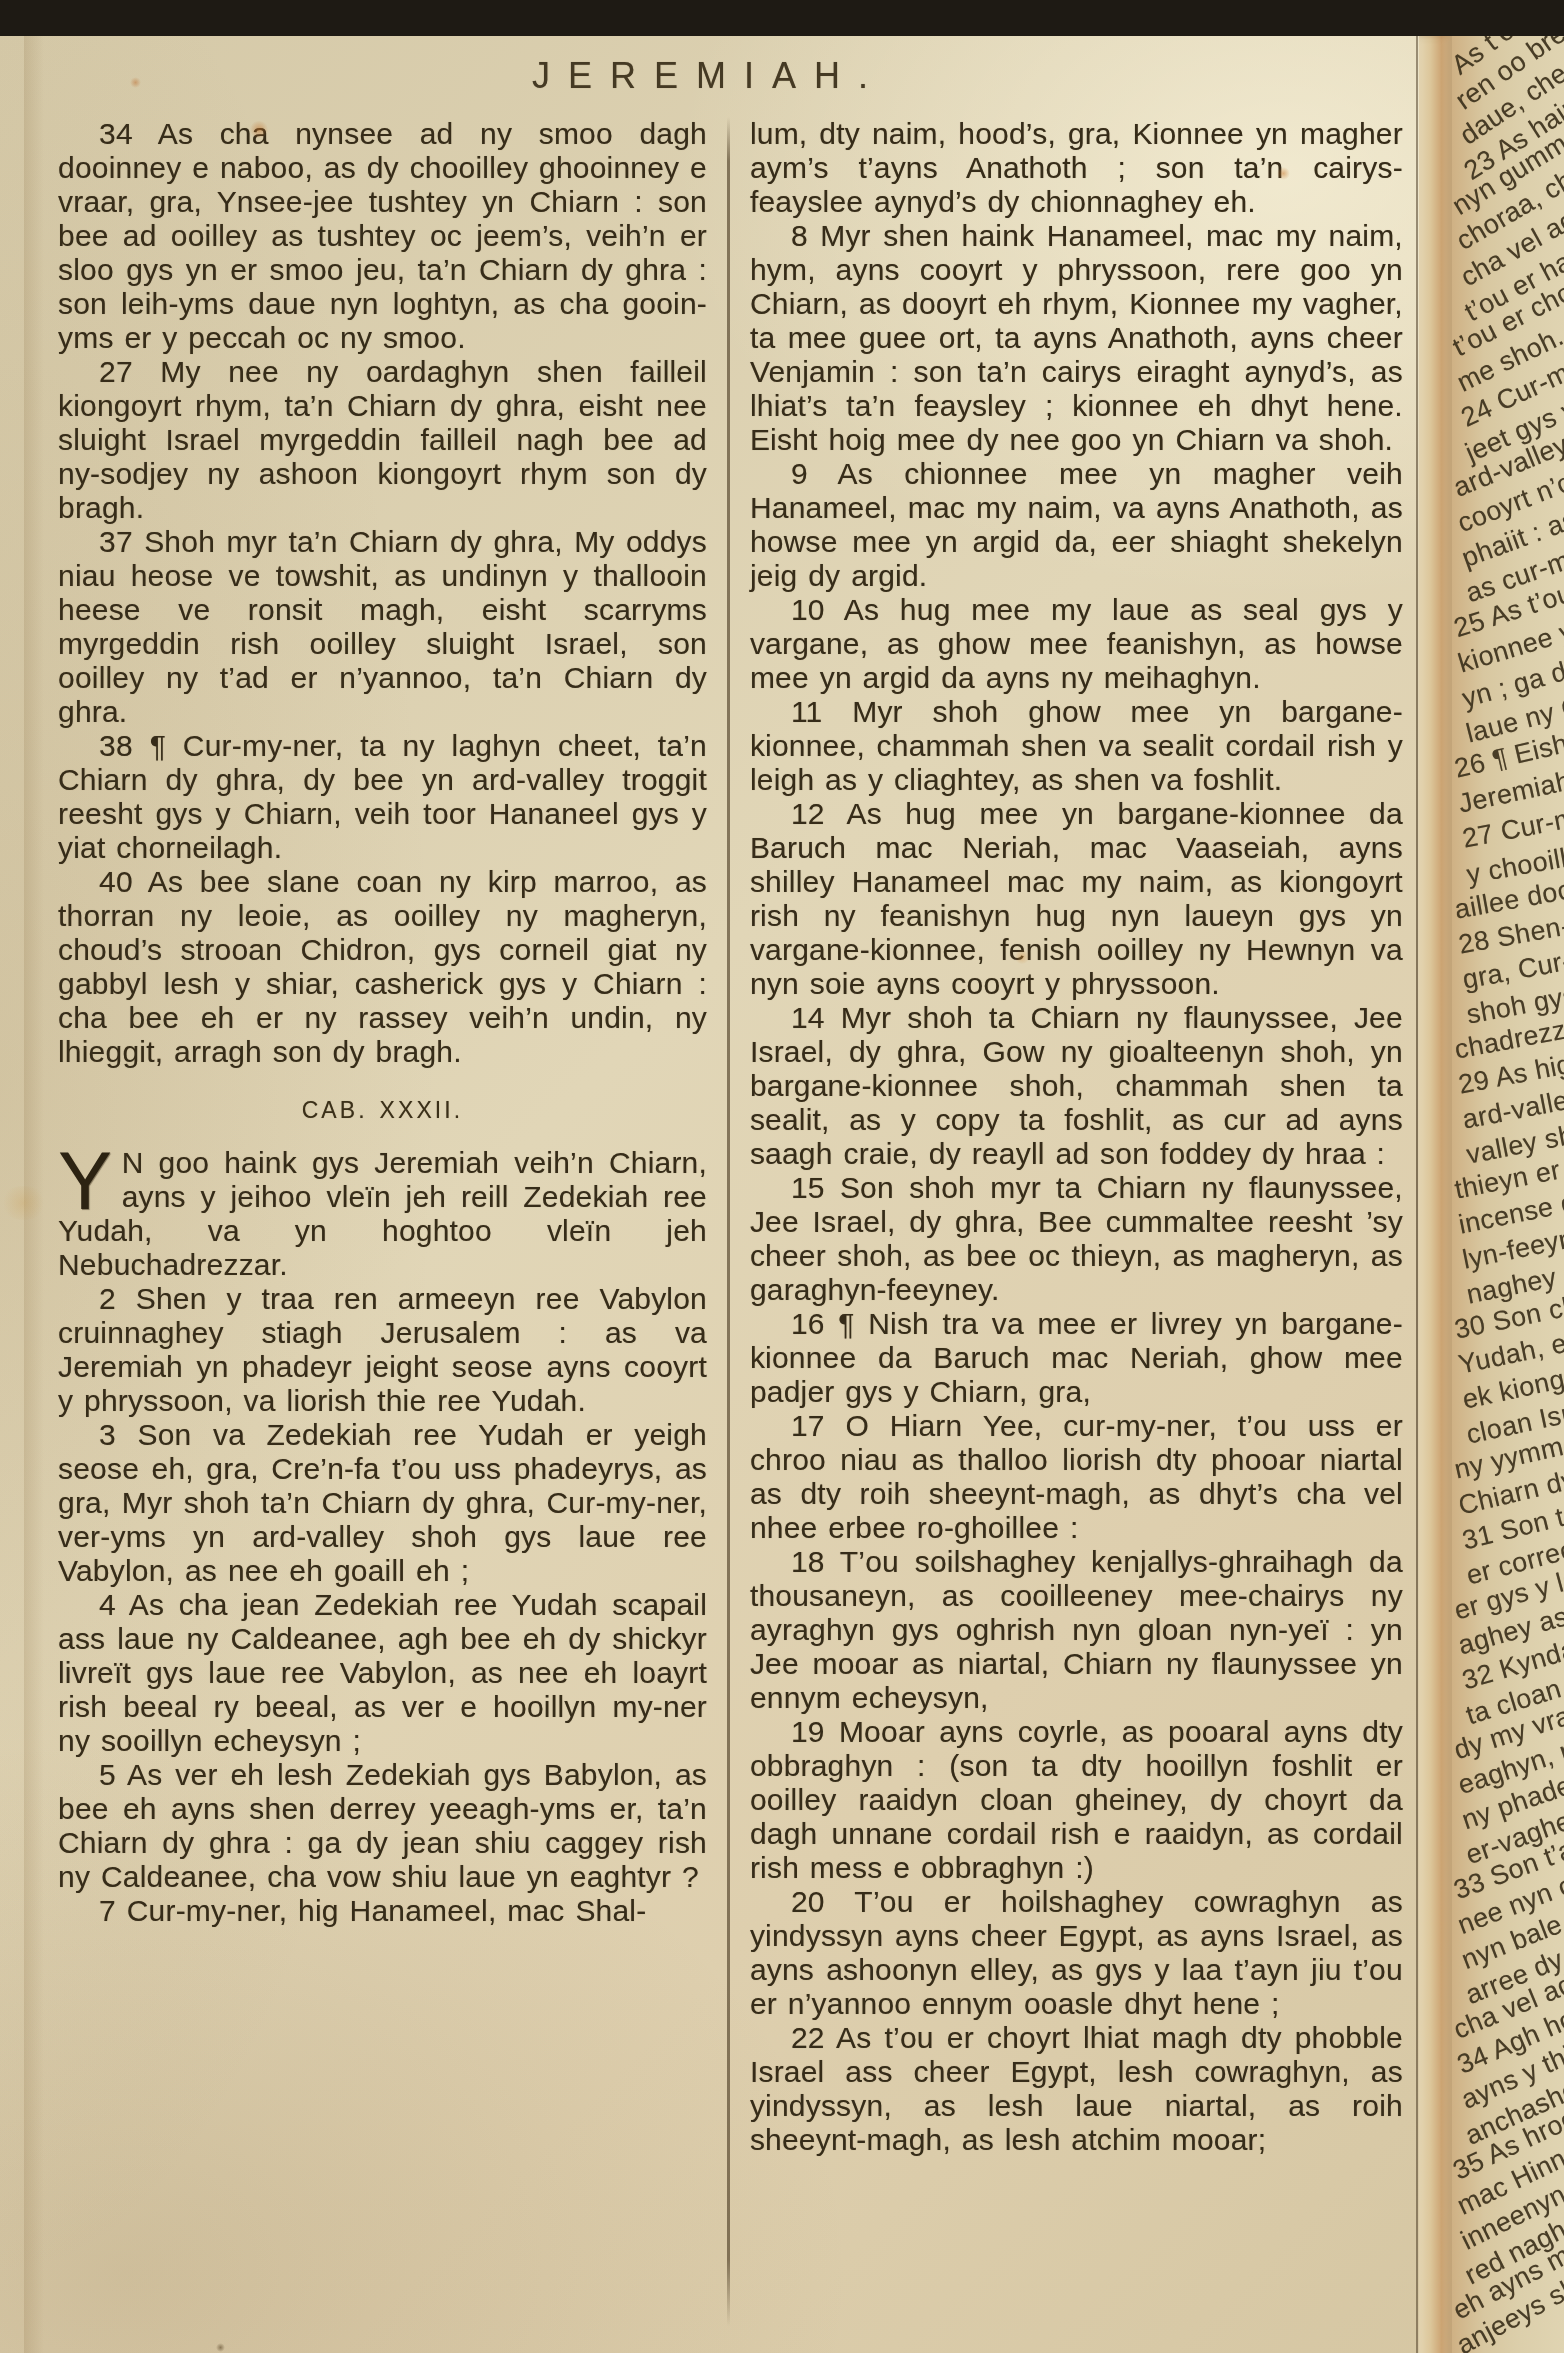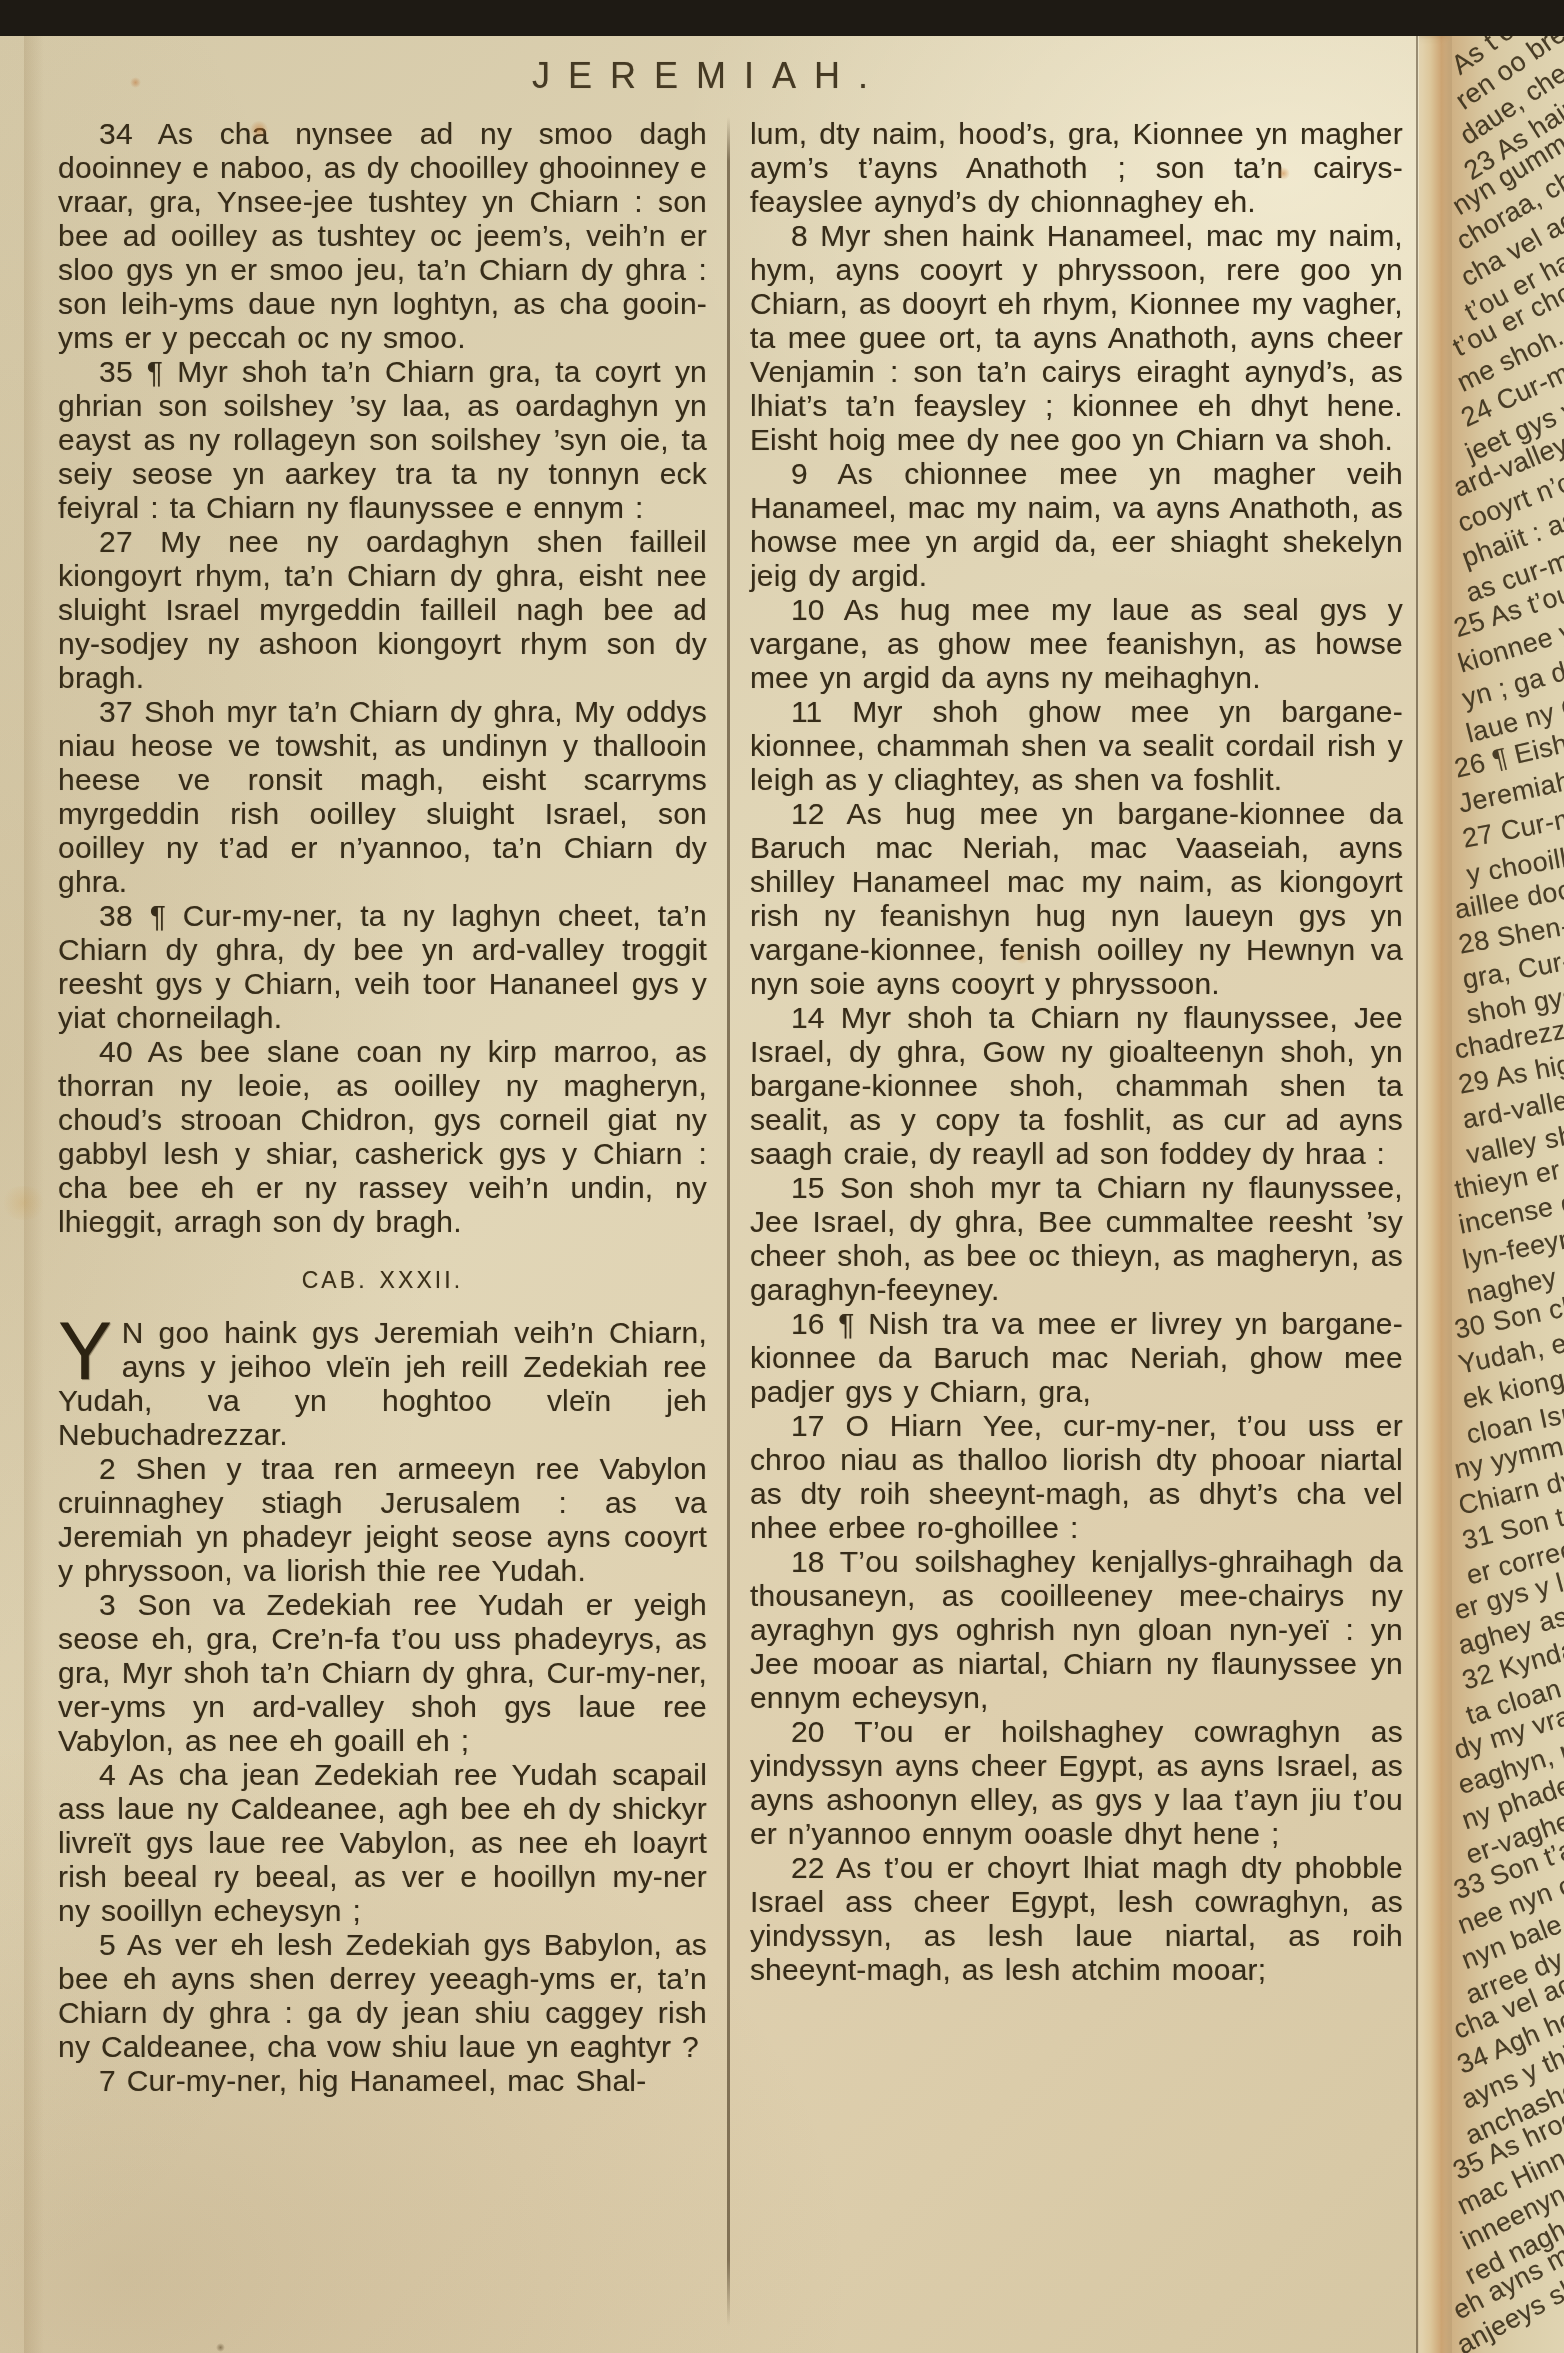--- a/index.html
+++ b/index.html
@@ -112,21 +112,20 @@
 <div class="scan">
 
   <div class="page-main">
     <div class="header-row">
       <span class="page-title">JEREMIAH.</span>
     </div>
 
     <div class="columns">
       <div class="col col-left">
           <p class="verse">34 As cha nynsee ad ny smoo dagh dooinney e naboo, as dy chooilley ghooinney e vraar, gra, Ynsee-jee tushtey yn Chiarn : son bee ad ooilley as tushtey oc jeem’s, veih’n er sloo gys yn er smoo jeu, ta’n Chiarn dy ghra : son leih-yms daue nyn loghtyn, as cha gooin-yms er y peccah oc ny smoo.</p>
-          <p class="verse">35 ¶ Myr shoh ta’n Chiarn gra, ta coyrt yn ghrian son soilshey ’sy laa, as oardaghyn yn eayst as ny rollageyn son soilshey ’syn oie, ta seiy seose yn aarkey tra ta ny tonnyn eck feiyral : ta Chiarn ny flaunyssee e ennym :</p>
           <p class="verse">27 My nee ny oardaghyn shen failleil kiongoyrt rhym, ta’n Chiarn dy ghra, eisht nee sluight Israel myrgeddin failleil nagh bee ad ny-sodjey ny ashoon kiongoyrt rhym son dy bragh.</p>
           <p class="verse">37 Shoh myr ta’n Chiarn dy ghra, My oddys niau heose ve towshit, as undinyn y thallooin heese ve ronsit magh, eisht scarryms myrgeddin rish ooilley sluight Israel, son ooilley ny t’ad er n’yannoo, ta’n Chiarn dy ghra.</p>
           <p class="verse">38 ¶ Cur-my-ner, ta ny laghyn cheet, ta’n Chiarn dy ghra, dy bee yn ard-valley troggit reesht gys y Chiarn, veih toor Hananeel gys y yiat chorneilagh.</p>
           <p class="verse">40 As bee slane coan ny kirp marroo, as thorran ny leoie, as ooilley ny magheryn, choud’s strooan Chidron, gys corneil giat ny gabbyl lesh y shiar, casherick gys y Chiarn : cha bee eh er ny rassey veih’n undin, ny lhieggit, arragh son dy bragh.</p>
           <div class="chap-heading">CAB. XXXII.</div>
           <p class="verse dropcap-para"><span class="dropcap">Y</span>N goo haink gys Jeremiah veih’n Chiarn, ayns y jeihoo vleïn jeh reill Zedekiah ree Yudah, va yn hoghtoo vleïn jeh Nebuchadrezzar.</p>
           <p class="verse">2 Shen y traa ren armeeyn ree Vabylon cruinnaghey stiagh Jerusalem : as va Jeremiah yn phadeyr jeight seose ayns cooyrt y phryssoon, va liorish thie ree Yudah.</p>
           <p class="verse">3 Son va Zedekiah ree Yudah er yeigh seose eh, gra, Cre’n-fa t’ou uss phadeyrys, as gra, Myr shoh ta’n Chiarn dy ghra, Cur-my-ner, ver-yms yn ard-valley shoh gys laue ree Vabylon, as nee eh goaill eh ;</p>
           <p class="verse">4 As cha jean Zedekiah ree Yudah scapail ass laue ny Caldeanee, agh bee eh dy shickyr livreït gys laue ree Vabylon, as nee eh loayrt rish beeal ry beeal, as ver e hooillyn my-ner ny sooillyn echeysyn ;</p>
           <p class="verse">5 As ver eh lesh Zedekiah gys Babylon, as bee eh ayns shen derrey yeeagh-yms er, ta’n Chiarn dy ghra : ga dy jean shiu caggey rish ny Caldeanee, cha vow shiu laue yn eaghtyr ?</p>
@@ -138,20 +137,21 @@
           <p class="verse">8 Myr shen haink Hanameel, mac my naim, hym, ayns cooyrt y phryssoon, rere goo yn Chiarn, as dooyrt eh rhym, Kionnee my vagher, ta mee guee ort, ta ayns Anathoth, ayns cheer Venjamin : son ta’n cairys eiraght aynyd’s, as lhiat’s ta’n feaysley ; kionnee eh dhyt hene. Eisht hoig mee dy nee goo yn Chiarn va shoh.</p>
           <p class="verse">9 As chionnee mee yn magher veih Hanameel, mac my naim, va ayns Anathoth, as howse mee yn argid da, eer shiaght shekelyn jeig dy argid.</p>
           <p class="verse">10 As hug mee my laue as seal gys y vargane, as ghow mee feanishyn, as howse mee yn argid da ayns ny meihaghyn.</p>
           <p class="verse">11 Myr shoh ghow mee yn bargane-kionnee, chammah shen va sealit cordail rish y leigh as y cliaghtey, as shen va foshlit.</p>
           <p class="verse">12 As hug mee yn bargane-kionnee da Baruch mac Neriah, mac Vaaseiah, ayns shilley Hanameel mac my naim, as kiongoyrt rish ny feanishyn hug nyn laueyn gys yn vargane-kionnee, fenish ooilley ny Hewnyn va nyn soie ayns cooyrt y phryssoon.</p>
           <p class="verse">14 Myr shoh ta Chiarn ny flaunyssee, Jee Israel, dy ghra, Gow ny gioalteenyn shoh, yn bargane-kionnee shoh, chammah shen ta sealit, as y copy ta foshlit, as cur ad ayns saagh craie, dy reayll ad son foddey dy hraa :</p>
           <p class="verse">15 Son shoh myr ta Chiarn ny flaunyssee, Jee Israel, dy ghra, Bee cummaltee reesht ’sy cheer shoh, as bee oc thieyn, as magheryn, as garaghyn-feeyney.</p>
           <p class="verse">16 ¶ Nish tra va mee er livrey yn bargane-kionnee da Baruch mac Neriah, ghow mee padjer gys y Chiarn, gra,</p>
           <p class="verse">17 O Hiarn Yee, cur-my-ner, t’ou uss er chroo niau as thalloo liorish dty phooar niartal as dty roih sheeynt-magh, as dhyt’s cha vel nhee erbee ro-ghoillee :</p>
           <p class="verse">18 T’ou soilshaghey kenjallys-ghraihagh da thousaneyn, as cooilleeney mee-chairys ny ayraghyn gys oghrish nyn gloan nyn-yeï : yn Jee mooar as niartal, Chiarn ny flaunyssee yn ennym echeysyn,</p>
+          <p class="verse">19 Mooar ayns coyrle, as pooaral ayns dty obbraghyn : (son ta dty hooillyn foshlit er ooilley raaidyn cloan gheiney, dy choyrt da dagh unnane cordail rish e raaidyn, as cordail rish mess e obbraghyn :)</p>
           <p class="verse">20 T’ou er hoilshaghey cowraghyn as yindyssyn ayns cheer Egypt, as ayns Israel, as ayns ashoonyn elley, as gys y laa t’ayn jiu t’ou er n’yannoo ennym ooasle dhyt hene ;</p>
           <p class="verse">22 As t’ou er choyrt lhiat magh dty phobble Israel ass cheer Egypt, lesh cowraghyn, as yindyssyn, as lesh laue niartal, as roih sheeynt-magh, as lesh atchim mooar;</p>
         </div>
     </div>
 
     <div class="rule-right"></div>
   </div>
 
   <div class="fore-edge"></div>
 

